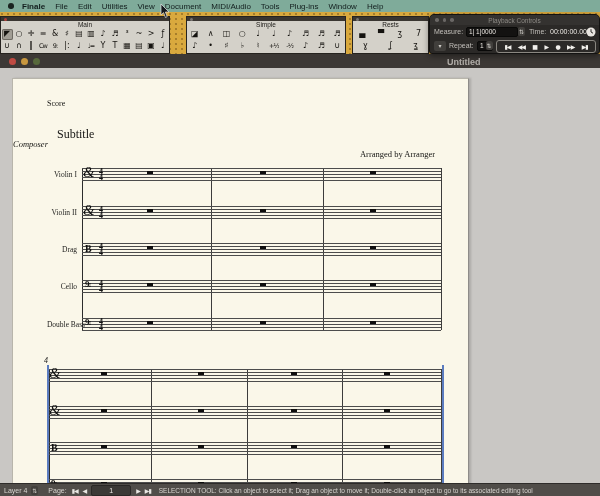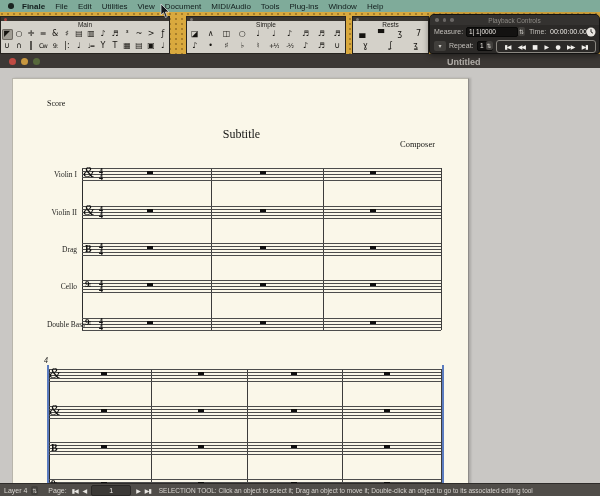--- a/index.html
+++ b/index.html
@@ -59,22 +59,22 @@
   .traffic{position:absolute;top:4px;width:7px;height:7px;border-radius:50%;}
   #doc-title{position:absolute;left:447px;top:2.5px;font-size:9px;font-weight:bold;color:#b3afaa;}
 
   
   #canvas{position:absolute;left:0;top:68px;width:600px;height:381px;background:#c9c7c4;}
   #page{position:absolute;left:12px;top:10px;width:457px;height:418px;background:#faf7e9;
     border:1px solid #b8b5ab;border-right-color:#8e8c89;box-shadow:2px 0 2px rgba(0,0,0,.15);box-sizing:border-box;}
   .score-text{position:absolute;font-family:"Liberation Serif",serif;color:#151513;}
   #score-part{left:34px;top:20px;font-size:8px;}
   #score-title{left:0;top:26px;width:457px;text-align:center;font-size:20px;}
-  #score-subtitle{left:0;top:48px;width:457px;text-align:center;font-size:12px;}
-  #score-composer{left:0;top:60px;width:422px;text-align:right;font-size:8.5px;}
+  #score-subtitle{left:0;top:48px;width:457px;font-size:12px;padding-left:44px;}
+  #score-composer{left:0;top:60px;width:422px;font-size:8.5px;font-style:italic;}
   #score-arranger{left:0;top:70px;width:422px;text-align:right;font-size:8.5px;}
   .staff{position:absolute;height:13px;
     background-image:linear-gradient(#4c4c4c 1px, transparent 1px);background-size:100% 3px;}
   .barline{position:absolute;width:1px;background:#3c3c3c;}
   .sysline{position:absolute;width:1px;background:#2c2c2c;}
   .blueline{position:absolute;width:2px;background:#5b7cc0;}
   .stafflabel{position:absolute;font-family:"Liberation Serif",serif;font-size:7.5px;color:#1d1d1b;
     width:66px;text-align:right;}
   .clef{position:absolute;font-family:"Liberation Serif",serif;color:#111;}
   .clef.treble{font-style:italic;font-size:15px;line-height:15px;}
@@ -258,20 +258,21 @@
     <span class="traffic" style="left:21px;background:#c8973f;"></span>
     <span class="traffic" style="left:33px;background:#57683b;"></span>
     <span id="doc-title">Untitled</span>
   </div>
 
   <div id="canvas">
     <div id="page">
       <div class="score-text" id="score-part">Score</div>
       <div class="score-text" id="score-subtitle">Subtitle</div>
       <div class="score-text" id="score-composer">Composer</div>
+      <div class="score-text" id="score-arranger">Arranged by Arranger</div>
       <div id="systems">
           <div class="sysline" style="left:69px;top:89px;height:162px;"></div>
           <div class="barline" style="left:198px;top:89px;height:162px;"></div>
           <div class="barline" style="left:310px;top:89px;height:162px;"></div>
           <div class="barline" style="left:428px;top:89px;height:162px;"></div>
           <div class="staff" style="left:69px;top:89px;width:359px;"></div>
           <div class="stafflabel" style="left: 0px; top: 91px; width: 64px;">Violin I</div>
           <div class="clef treble" style="left:70px;top:86px;">&amp;</div>
           <div class="timesig" style="left:86px;top:88.5px;">4</div>
           <div class="timesig" style="left:86px;top:94.5px;">4</div>

